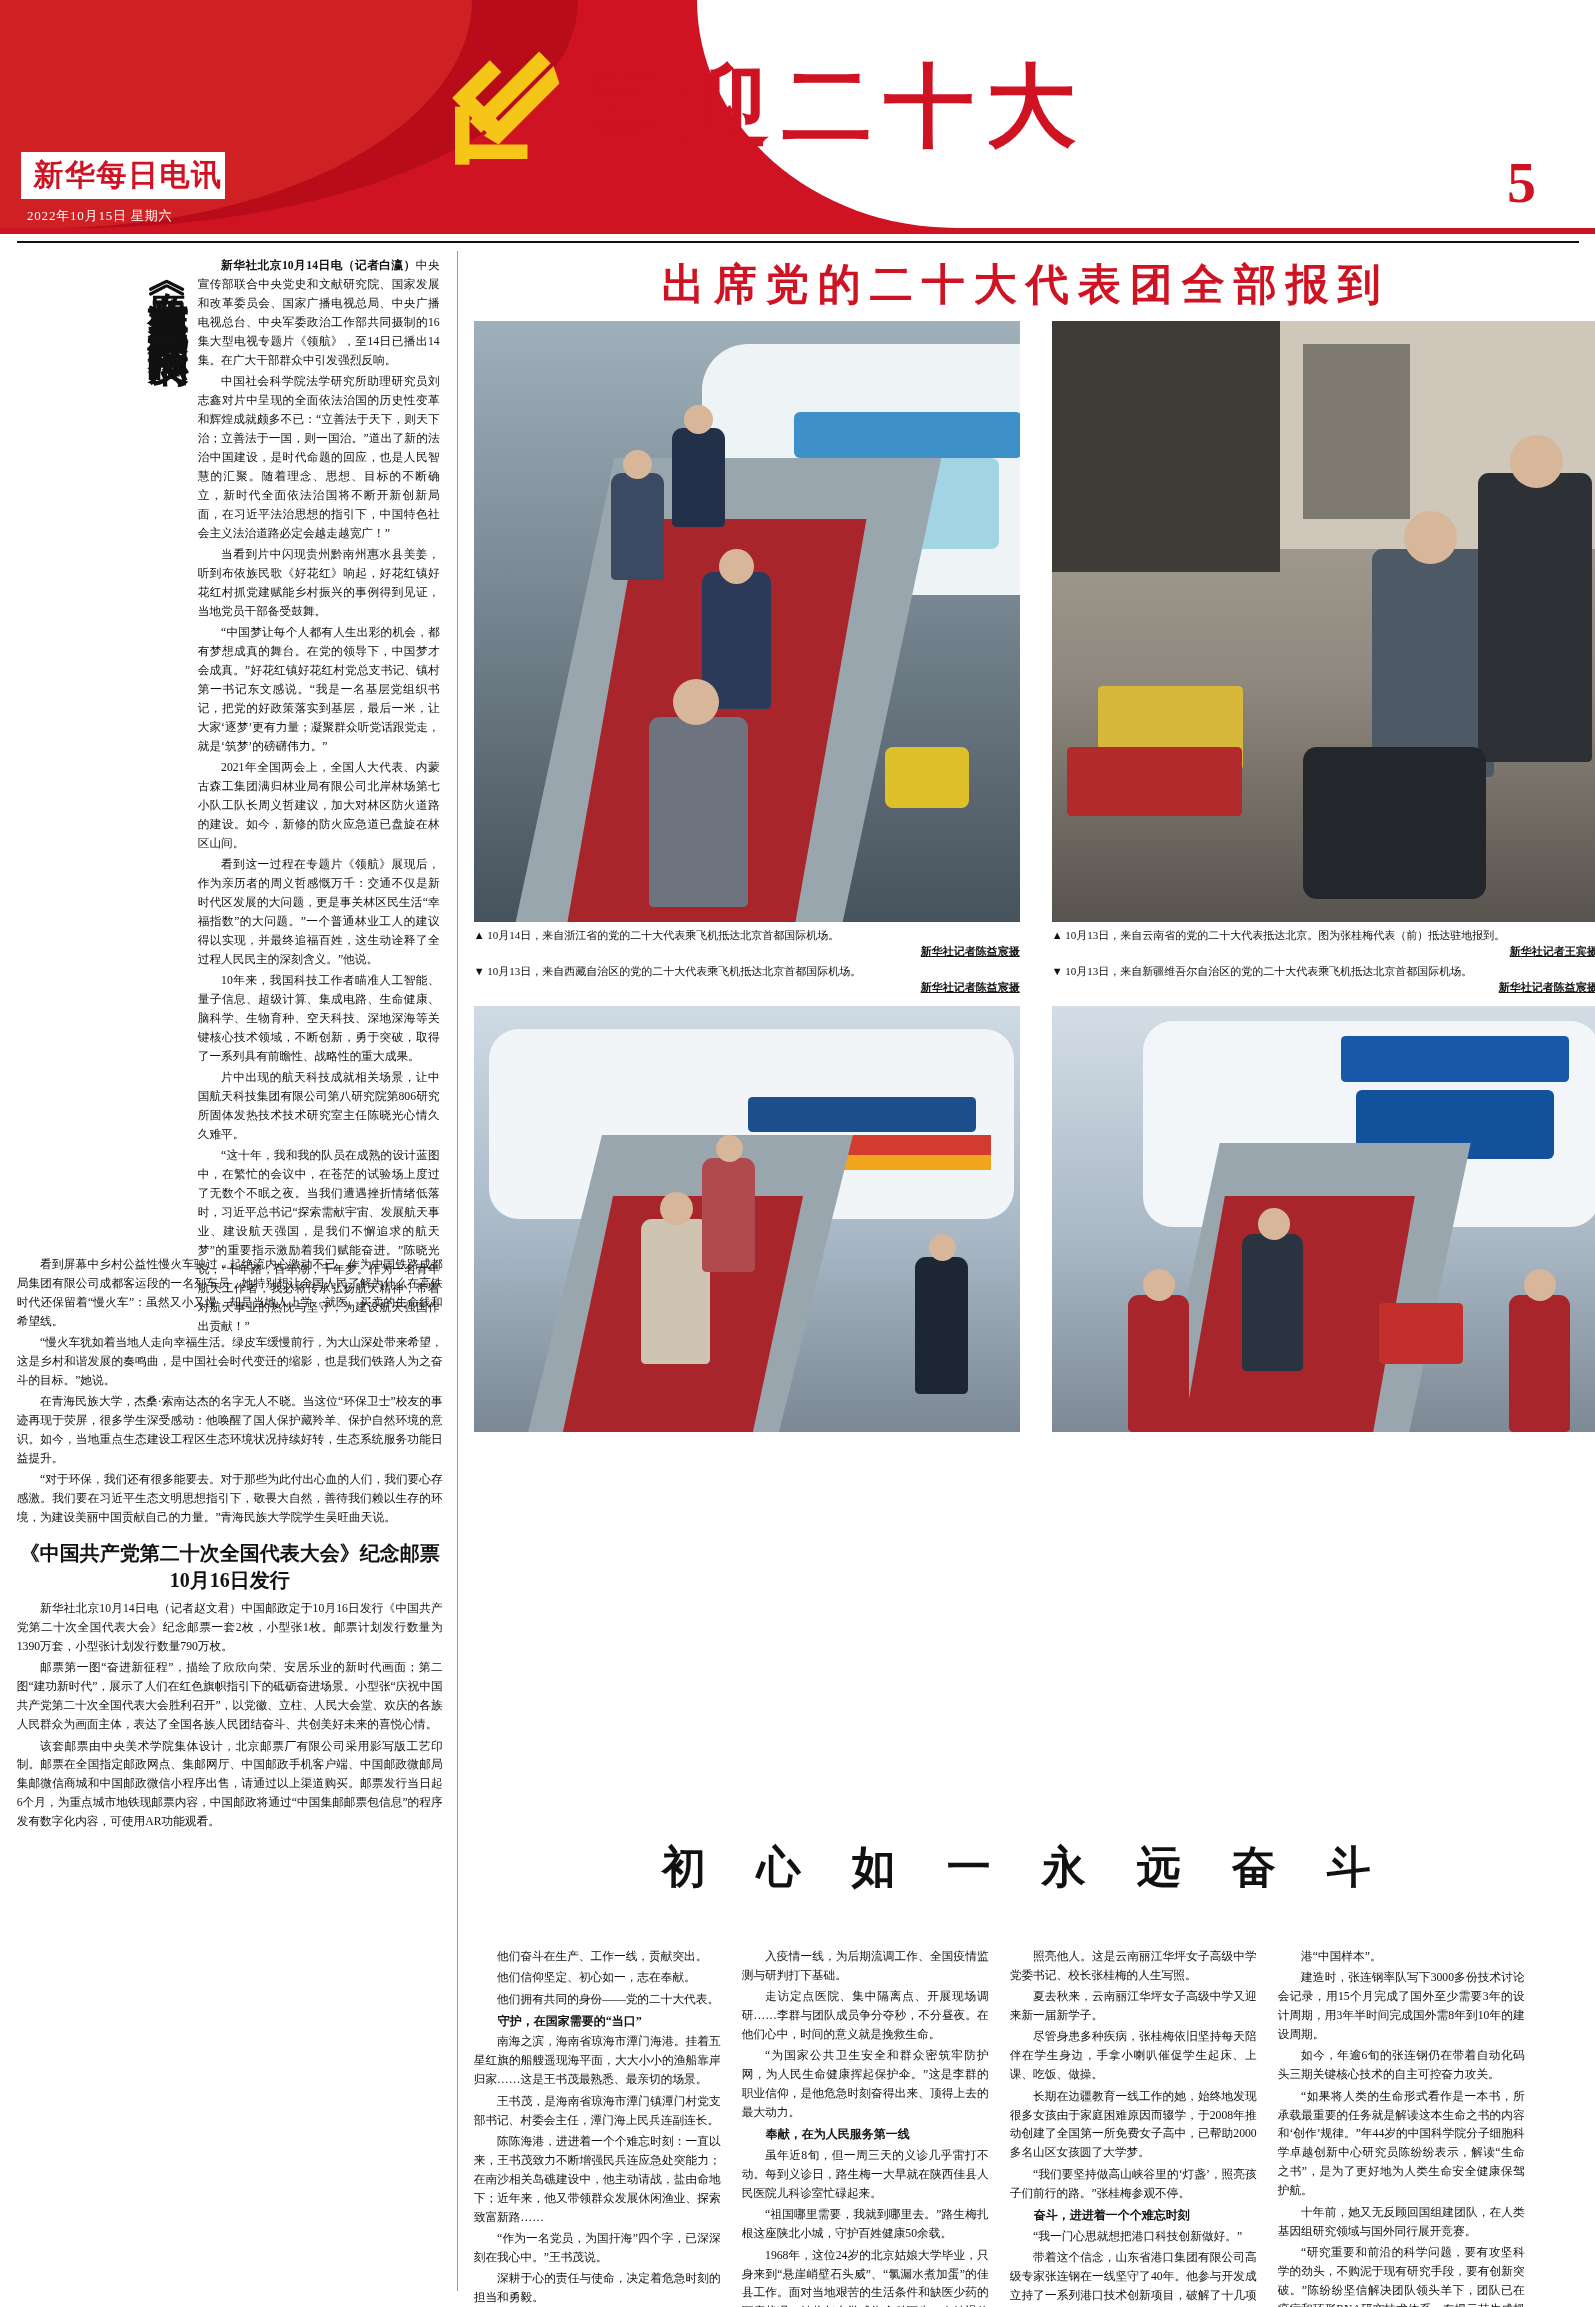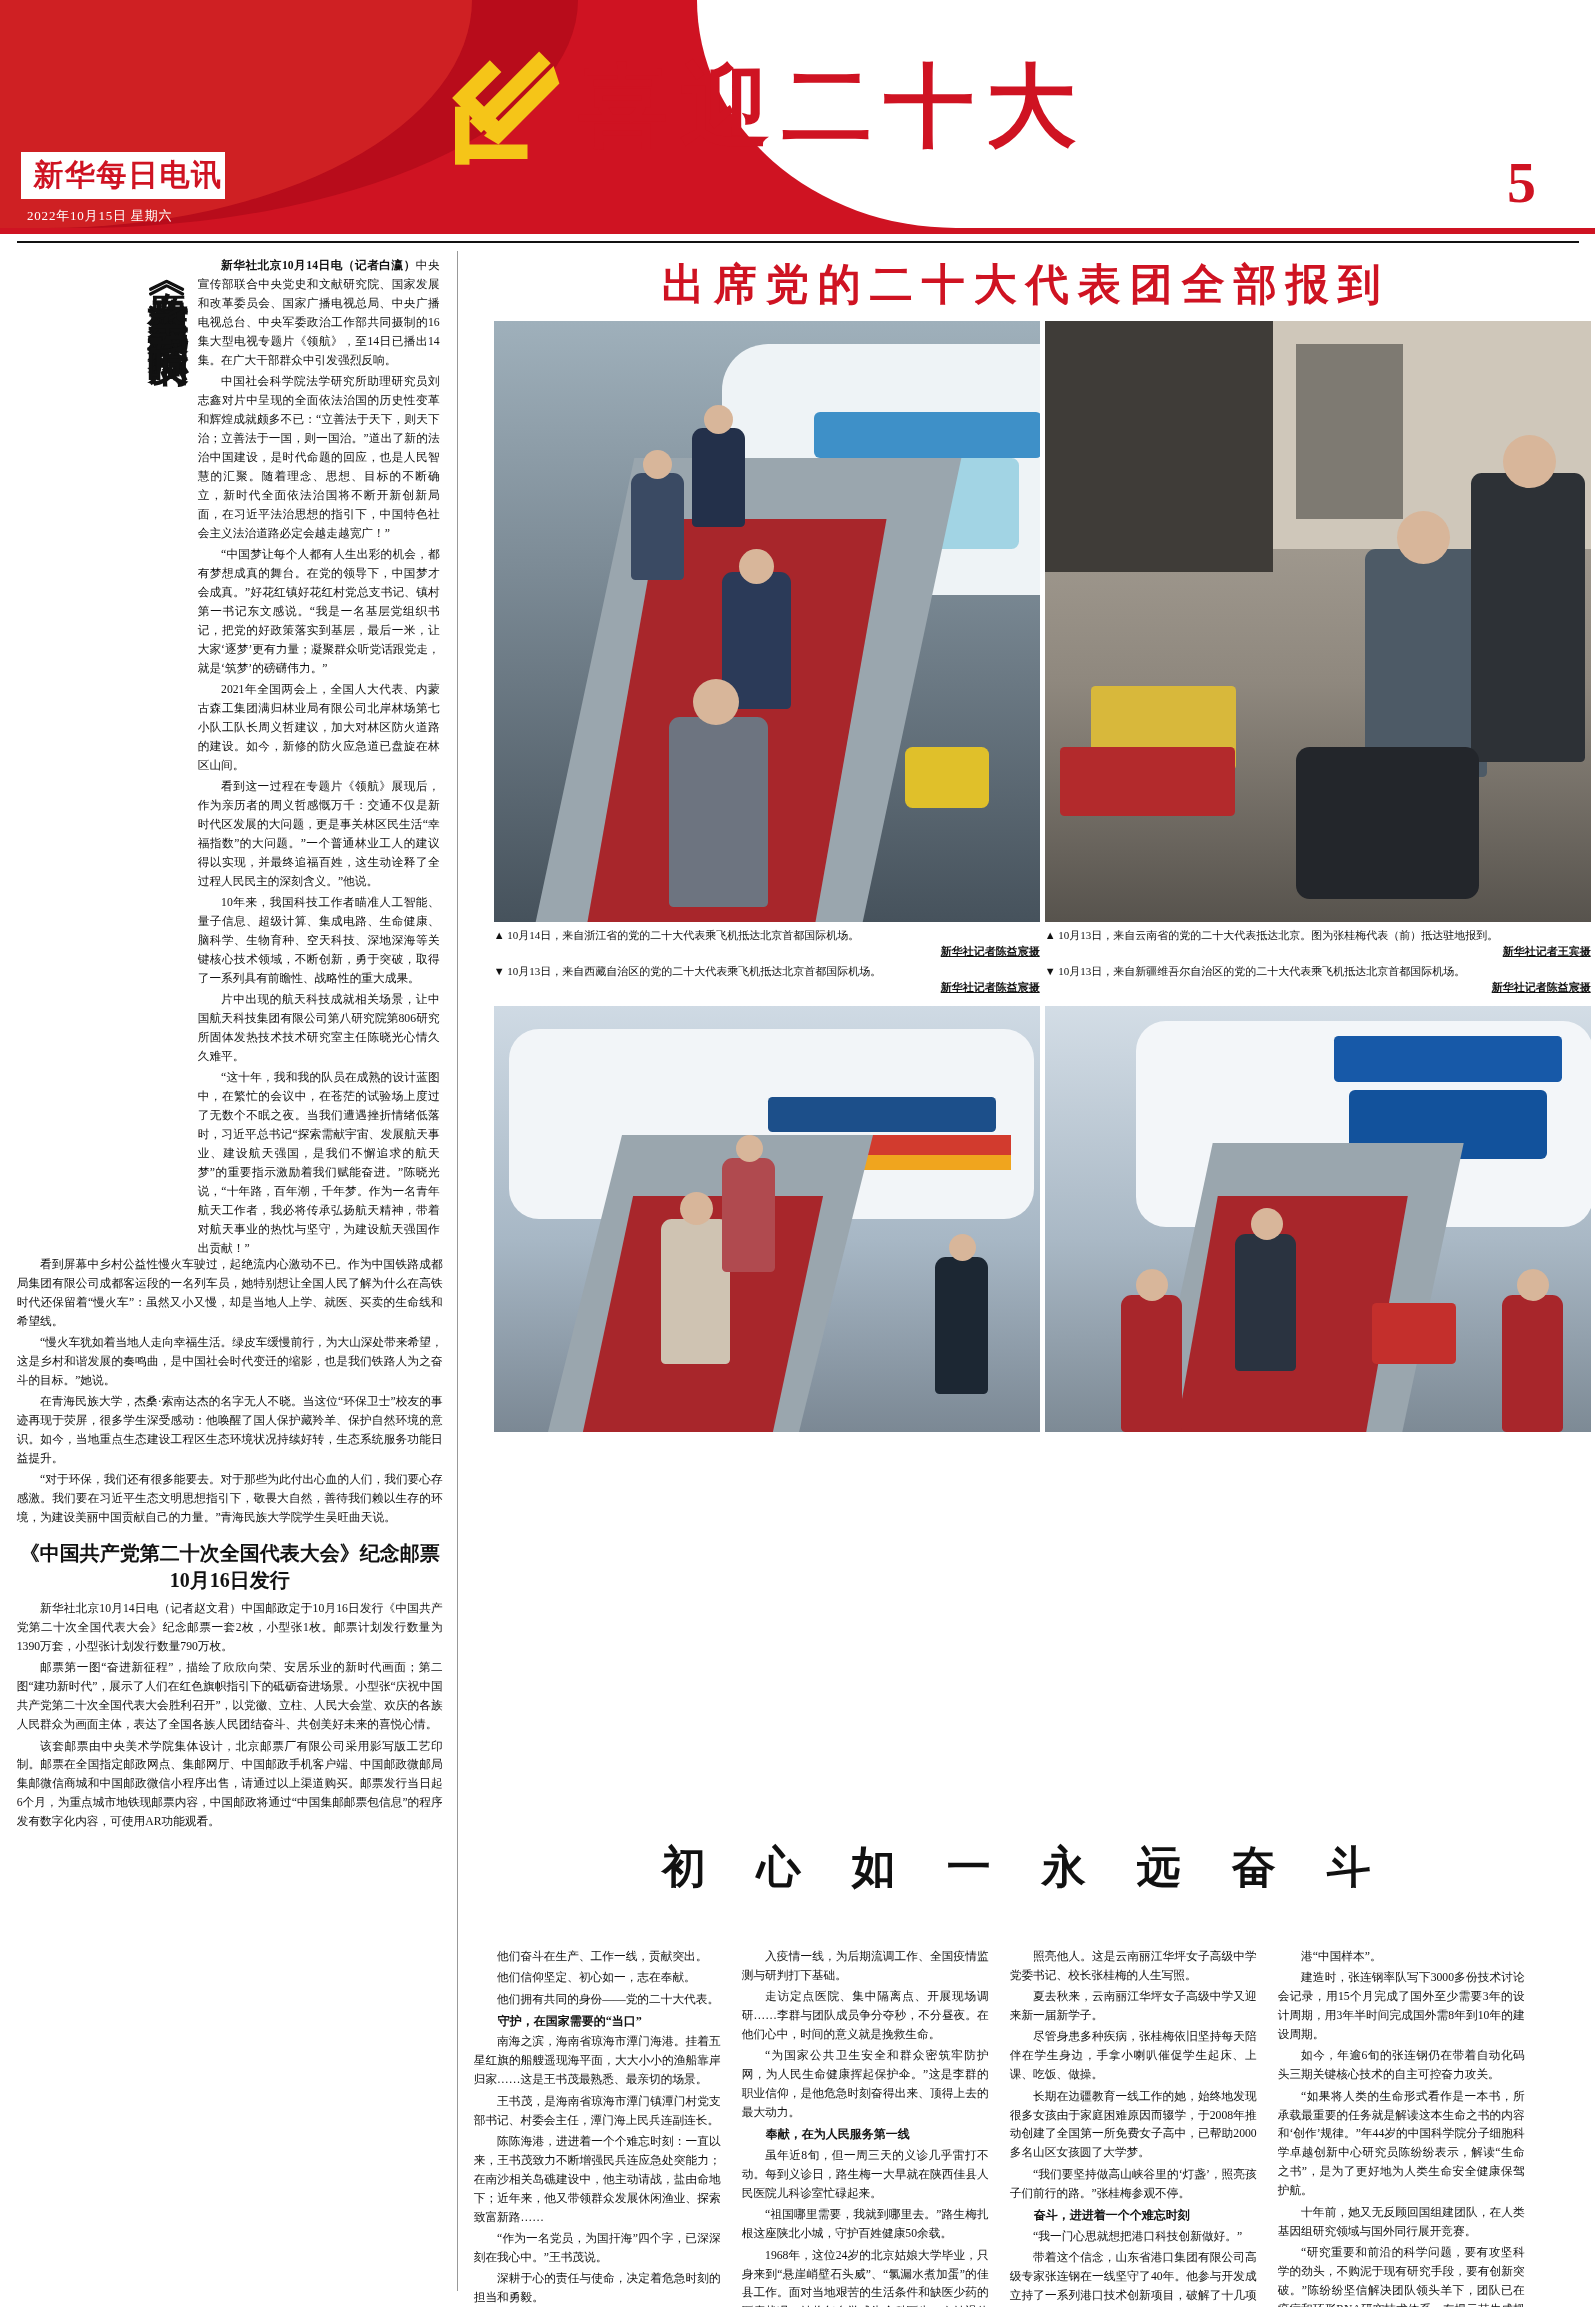--- a/index.html
+++ b/index.html
@@ -47,21 +47,21 @@
 
   .sub-head{margin:12px 0 6px 0;text-indent:0;text-align:center;font-size:20px;font-weight:bold;
             line-height:1.35;color:#111;}
 
   
   .mainhead{position:absolute;left:457px;top:4.6px;width:1104px;text-align:center;
             font-size:43px;font-weight:bold;color:#cf1322;letter-spacing:9px;
             font-family:"Liberation Serif",serif;}
 
   .photoarea{position:absolute;left:457px;top:70px;width:1105px;}
-  .prow{display:flex;gap:5px;margin-left:20px;}
+  .prow{display:flex;gap:32px;}
   .pcell{width:546px;}
   .photo{width:546px;background:#6a7a86;position:relative;overflow:hidden;}
   .cap{font-size:11px;line-height:1.5;margin-top:4.6px;text-align:justify;}
   .cap .credit{display:block;text-align:right;font-weight:bold;text-decoration:underline;}
 
   .bighead2{position:absolute;left:457px;top:1587px;width:1105px;text-align:center;}
   .bighead2 .t1{font-size:44px;font-weight:bold;letter-spacing:20px;font-family:"Liberation Serif",serif;}
   .bighead2 .t2{font-size:19px;margin-top:12px;letter-spacing:1.5px;}
 
   .bottomcols{position:absolute;left:457px;top:1697px;width:1105px;display:flex;gap:21px;}
@@ -116,20 +116,21 @@
   <div class="content">
 
     <div class="colrule" style="left:440px;top:0;height:2040px;"></div>
 
     <div class="leftcol">
       <div class="vtitle">专题片《领航》引发广大干部群众强烈反响</div>
 
       <div class="lead-text">
         <p><span class="dateline">新华社北京10月14日电（记者白瀛）</span><span>中央宣传部联合中央党史和文献研究院、国家发展和改革委员会、国家广播电视总局、中央广播电视总台、中央军委政治工作部共同摄制的16集大型电视专题片《领航》，至14日已播出14集。在广大干部群众中引发强烈反响。</span></p>
         <p>中国社会科学院法学研究所助理研究员刘志鑫对片中呈现的全面依法治国的历史性变革和辉煌成就颇多不已：“立善法于天下，则天下治；立善法于一国，则一国治。”道出了新的法治中国建设，是时代命题的回应，也是人民智慧的汇聚。随着理念、思想、目标的不断确立，新时代全面依法治国将不断开新创新局面，在习近平法治思想的指引下，中国特色社会主义法治道路必定会越走越宽广！”</p>
+        <p>当看到片中闪现贵州黔南州惠水县美姜，听到布依族民歌《好花红》响起，好花红镇好花红村抓党建赋能乡村振兴的事例得到见证，当地党员干部备受鼓舞。</p>
         <p>“中国梦让每个人都有人生出彩的机会，都有梦想成真的舞台。在党的领导下，中国梦才会成真。”好花红镇好花红村党总支书记、镇村第一书记东文感说。“我是一名基层党组织书记，把党的好政策落实到基层，最后一米，让大家‘逐梦’更有力量；凝聚群众听党话跟党走，就是‘筑梦’的磅礴伟力。”</p>
         <p>2021年全国两会上，全国人大代表、内蒙古森工集团满归林业局有限公司北岸林场第七小队工队长周义哲建议，加大对林区防火道路的建设。如今，新修的防火应急道已盘旋在林区山间。</p>
         <p>看到这一过程在专题片《领航》展现后，作为亲历者的周义哲感慨万千：交通不仅是新时代区发展的大问题，更是事关林区民生活“幸福指数”的大问题。”一个普通林业工人的建议得以实现，并最终追福百姓，这生动诠释了全过程人民民主的深刻含义。”他说。</p>
         <p>10年来，我国科技工作者瞄准人工智能、量子信息、超级计算、集成电路、生命健康、脑科学、生物育种、空天科技、深地深海等关键核心技术领域，不断创新，勇于突破，取得了一系列具有前瞻性、战略性的重大成果。</p>
         <p>片中出现的航天科技成就相关场景，让中国航天科技集团有限公司第八研究院第806研究所固体发热技术技术研究室主任陈晓光心情久久难平。</p>
         <p>“这十年，我和我的队员在成熟的设计蓝图中，在繁忙的会议中，在苍茫的试验场上度过了无数个不眠之夜。当我们遭遇挫折情绪低落时，习近平总书记“探索需献宇宙、发展航天事业、建设航天强国，是我们不懈追求的航天梦”的重要指示激励着我们赋能奋进。”陈晓光说，“十年路，百年潮，千年梦。作为一名青年航天工作者，我必将传承弘扬航天精神，带着对航天事业的热忱与坚守，为建设航天强国作出贡献！”</p>
       </div>
 
       <div class="below-left">
         <p>看到屏幕中乡村公益性慢火车驶过，起绝流内心激动不已。作为中国铁路成都局集团有限公司成都客运段的一名列车员，她特别想让全国人民了解为什么在高铁时代还保留着“慢火车”：虽然又小又慢，却是当地人上学、就医、买卖的生命线和希望线。</p>

